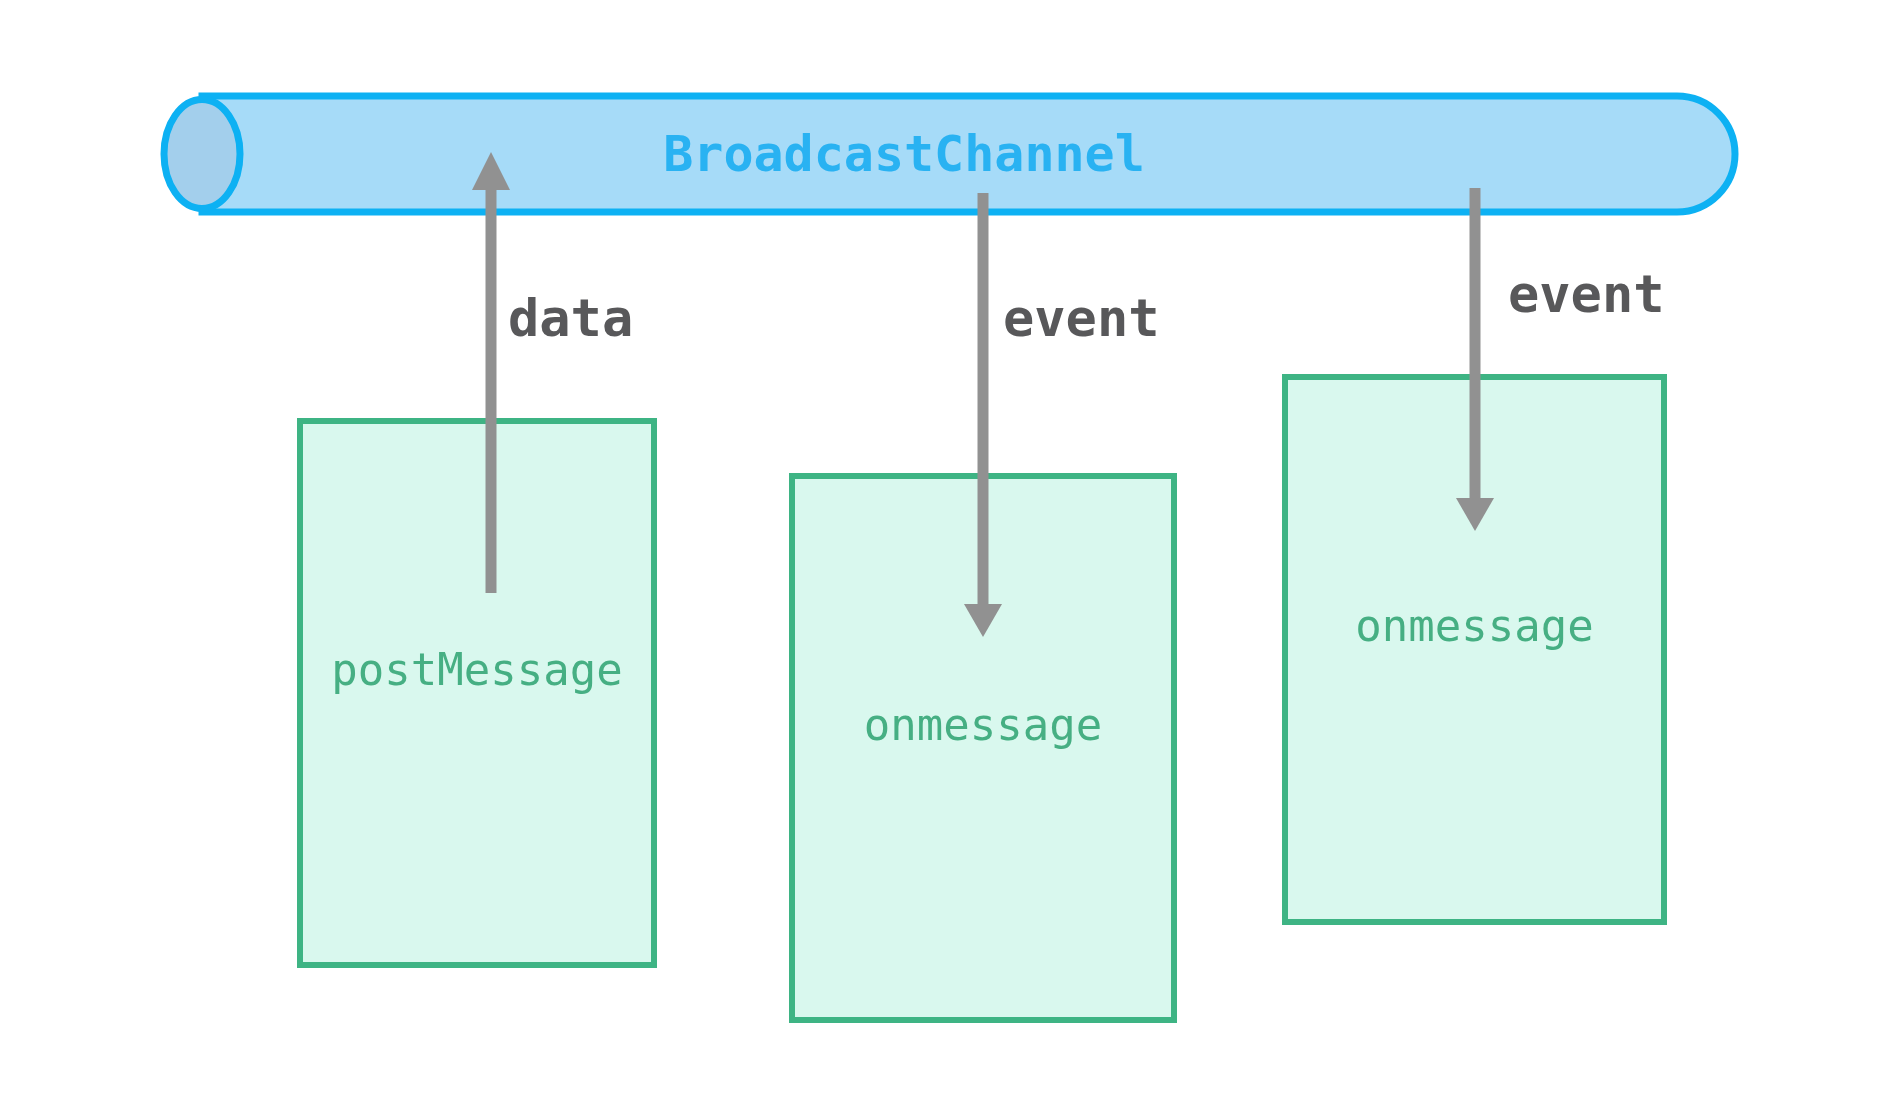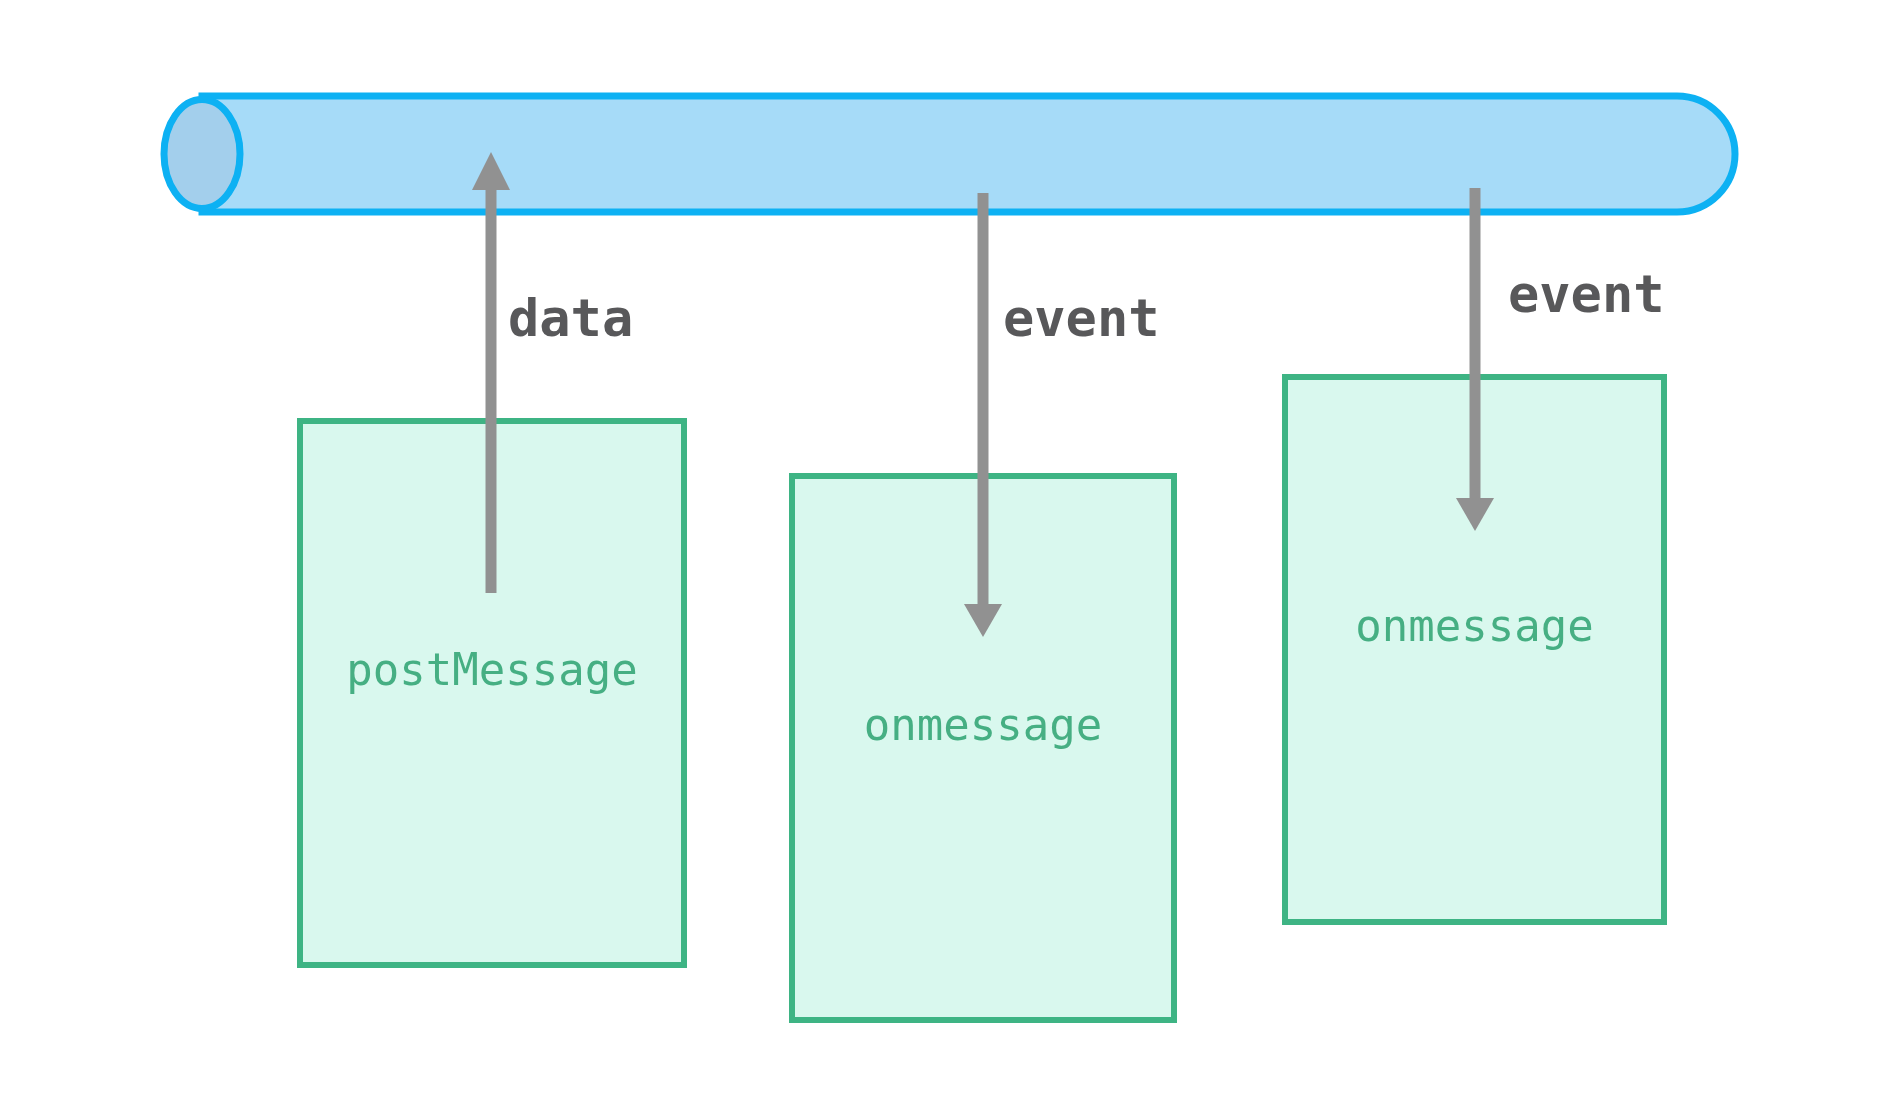--- a/index.html
+++ b/index.html
@@ -30,21 +30,21 @@
     display: flex;
     align-items: center;
     justify-content: center;
   }
   .context-box .method {
     font-size: 44px;
     color: #46af83;
     transform: translateY(-24px);
     white-space: nowrap;
   }
-  .box-1 { left: 297px; top: 418px; width: 390px; height: 550px; }
+  .box-1 { left: 297px; top: 418px; width: 360px; height: 550px; }
   .box-2 { left: 789px; top: 473px; width: 388px; height: 550px; }
   .box-3 { left: 1282px; top: 374px; width: 385px; height: 551px; }
 
   
   .channel-title {
     position: absolute;
     left: 161px;
     top: 96px;
     width: 1574px;
     height: 116px;
@@ -99,18 +99,19 @@
     <line x1="491" y1="593" x2="491" y2="186" stroke="#919191" stroke-width="11"></line>
     <polygon points="491,152 472,190 510,190" fill="#919191"></polygon>
 
     <line x1="983" y1="193" x2="983" y2="608" stroke="#919191" stroke-width="11"></line>
     <polygon points="983,637 964,604 1002,604" fill="#919191"></polygon>
 
     <line x1="1475" y1="188" x2="1475" y2="501" stroke="#919191" stroke-width="11"></line>
     <polygon points="1475,531 1456,498 1494,498" fill="#919191"></polygon>
   </svg>
 
+  <div class="channel-title">BroadcastChannel</div>
 
   <div class="arrow-label label-data">data</div>
   <div class="arrow-label label-event-mid">event</div>
   <div class="arrow-label label-event-right">event</div>
 
 </div>
 
 </body></html>

